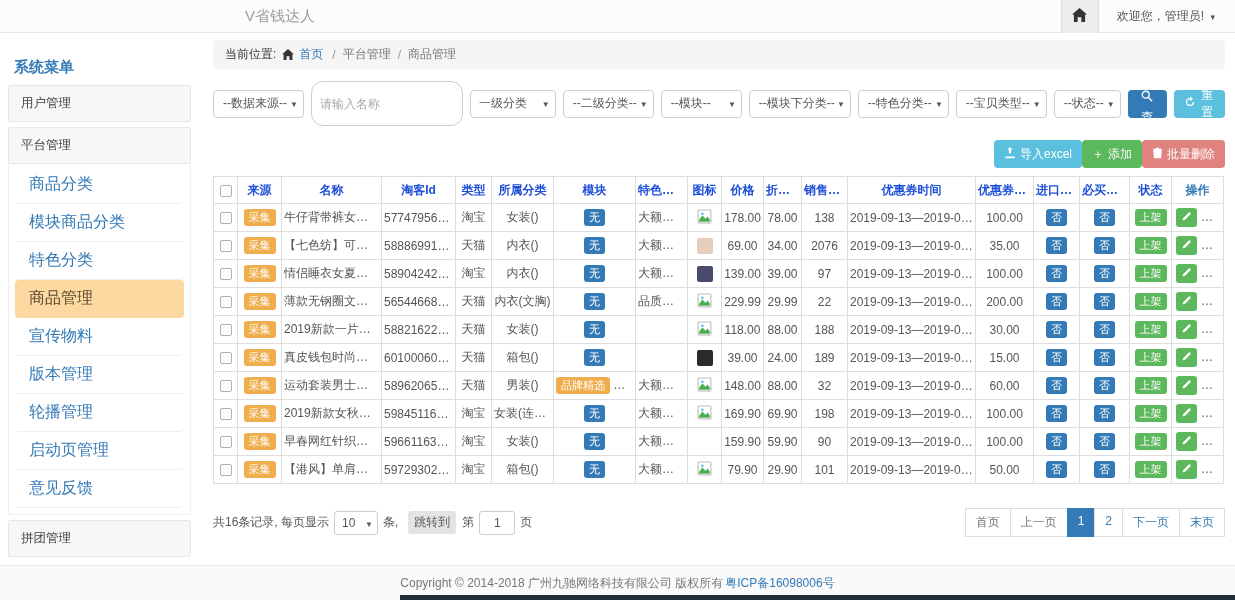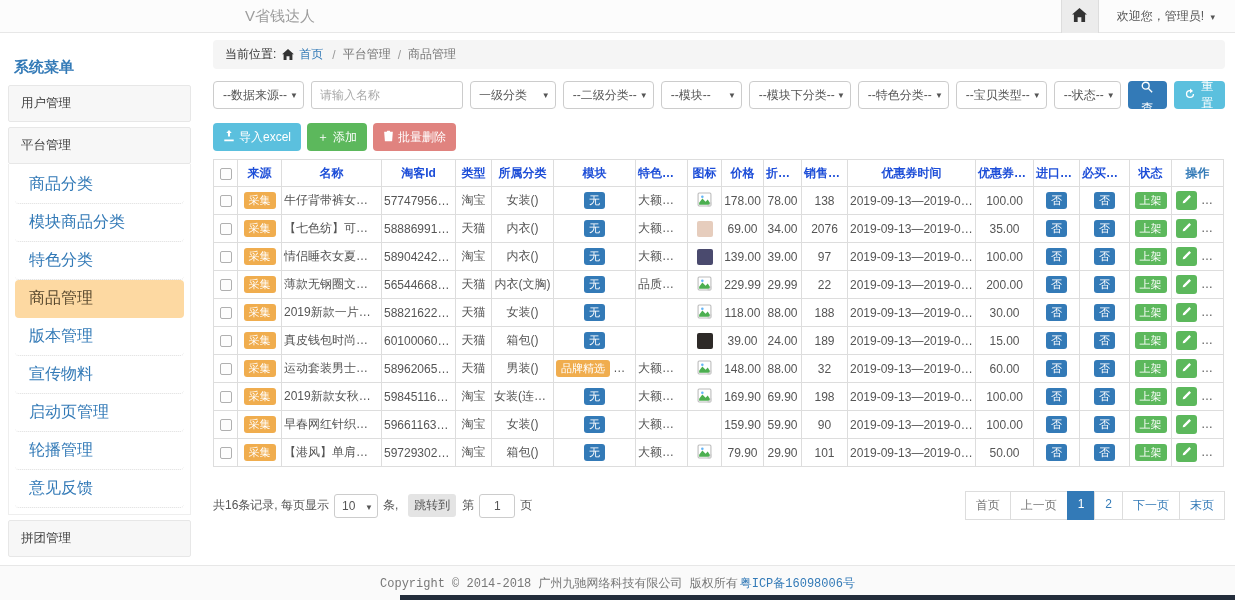--- a/index.html
+++ b/index.html
@@ -27,30 +27,30 @@
   .breadcrumb { background:#f5f5f5; border-radius:4px; height:29px; display:flex; align-items:center; padding:0 12px; font-size:12px; color:#333; margin-bottom:12px; }
   .breadcrumb .bc-link { color:#337ab7; cursor:pointer; margin:0 2px; }
   .breadcrumb .bc-sep { color:#999; margin:0 7px; }
   .breadcrumb .bc-item { color:#777; }
   .bc-home { margin:0 3px 0 6px; display:inline-flex; }
 
   
   .filterbar { display:flex; align-items:center; gap:7px; margin-bottom:14px; flex-wrap:nowrap; }
   .f-select { position:relative; height:28px; border:1px solid #ccc; border-radius:4px; background:#fff; font-size:12px; color:#555; display:flex; align-items:center; padding:0 16px 0 9px; cursor:pointer; white-space:nowrap; }
   .f-select .sel-caret { position:absolute; right:5px; top:9px; font-size:8px; color:#555; }
-  .f-input { height:28px; width:152px; border:1px solid #ccc; border-radius:3px; font-size:12px; padding:0 8px; color:#555; font-family:inherit; }
+  .f-input { height:45px; width:152px; border:1px solid #ccc; border-radius:12px; font-size:12px; padding:0 8px; color:#555; font-family:inherit; }
   .f-input::placeholder { color:#aaa; }
   .btn { height:28px; border:none; border-radius:4px; color:#fff; font-size:12px; display:inline-flex; align-items:center; gap:4px; padding:0 10px; cursor:pointer; font-family:inherit; }
   .btn-primary { background:#337ab7;flex-direction:column; }
   .btn-info { background:#5bc0de; }
   .btn-success { background:#5cb85c; }
   .btn-danger-soft { background:#e0837f; }
 
   
-  .actionbar { display:flex; gap:6px; margin-bottom:8px; }
+  .actionbar { display:flex; justify-content:flex-end; margin-bottom:8px; }
 
   
   table.grid { border-collapse:collapse; table-layout:fixed; width:1010px; font-size:12px; }
   .grid th, .grid td { border:1px solid #ddd; text-align:center; padding:4px 2px; color:#555; overflow:hidden; white-space:nowrap; text-overflow:ellipsis; height:27px; }
   .grid th { color:#1d4ed8; font-weight:bold; background:#fff; }
   .grid th.op-head { color:#337ab7; }
   .chk { width:12px; height:12px; border:1px solid #b0b0b0; border-radius:2px; background:#fdfdfd; display:inline-block; vertical-align:middle; cursor:pointer; }
   .badge { display:inline-block; padding:3px 5px; border-radius:3px; color:#fff; font-size:11px; line-height:1; }
   .badge-orange { background:#f0ad4e; }
   .badge-blue { background:#337ab7; }
@@ -65,21 +65,21 @@
   .pp-select { position:relative; border:1px solid #ccc; border-radius:3px; height:24px; width:44px; display:inline-flex; align-items:center; padding-left:7px; margin:0 5px; cursor:pointer; background:#fff; }
   .pp-select .sel-caret { position:absolute; right:4px; top:8px; font-size:8px; color:#555; }
   .jump-chip { background:#e4e4e4; border-radius:3px; padding:3px 6px; margin:0 6px 0 10px; color:#555; cursor:pointer; }
   .jump-input { width:36px; height:24px; border:1px solid #ccc; border-radius:3px; text-align:center; font-size:12px; margin:0 5px; font-family:inherit; color:#555; }
   .pager { margin-left:auto; display:flex; }
   .page-btn { border:1px solid #ddd; background:#fff; color:#337ab7; font-size:12px; padding:5px 10px; margin-left:-1px; cursor:pointer; }
   .page-btn.disabled { color:#777; cursor:default; }
   .page-btn.active { background:#337ab7; border-color:#337ab7; color:#fff; }
 
   
-  .footer { position:absolute; left:0; bottom:0; width:1235px; height:35px; background:#fafafa; border-top:1px solid #e7e7e7; display:flex; align-items:center; justify-content:center; font-size:12px; color:#777; z-index:5;font-family:Liberation Mono, monospace; }
+  .footer { position:absolute; left:0; bottom:0; width:1235px; height:35px; background:#fafafa; border-top:1px solid #e7e7e7; display:flex; align-items:center; justify-content:center; font-size:12px; color:#777; z-index:5; }
   .footer .icp { color:#337ab7; cursor:pointer; margin-left:2px; }
   .bottom-strip { position:absolute; bottom:0; left:400px; right:0; height:5px; background:#232d3b; z-index:9; }
 </style>
 </head>
 <body>
 
 <div class="topbar">
   <div class="topbar-title">V省钱达人</div>
   <div class="topbar-right">
     <div class="home-box">
@@ -99,24 +99,24 @@
 <div class="sidebar">
   <div class="sidebar-title">系统菜单</div>
   <div id="sidebar-items">
       <div class="side-item side-group">用户管理</div>
       <div class="side-item side-group">平台管理</div>
       <div class="side-sub-wrap">
         <div class="side-sub">商品分类</div>
         <div class="side-sub">模块商品分类</div>
         <div class="side-sub">特色分类</div>
         <div class="side-sub active">商品管理</div>
+        <div class="side-sub">宣传物料</div>
         <div class="side-sub">版本管理</div>
-        <div class="side-sub">宣传物料</div>
+        <div class="side-sub">轮播管理</div>
         <div class="side-sub">启动页管理</div>
-        <div class="side-sub">轮播管理</div>
         <div class="side-sub">意见反馈</div>
       </div>
       <div class="side-item side-group">拼团管理</div>
     </div>
 </div>
 
 <div class="main">
 
   <div class="breadcrumb">
     <span>当前位置:</span>

